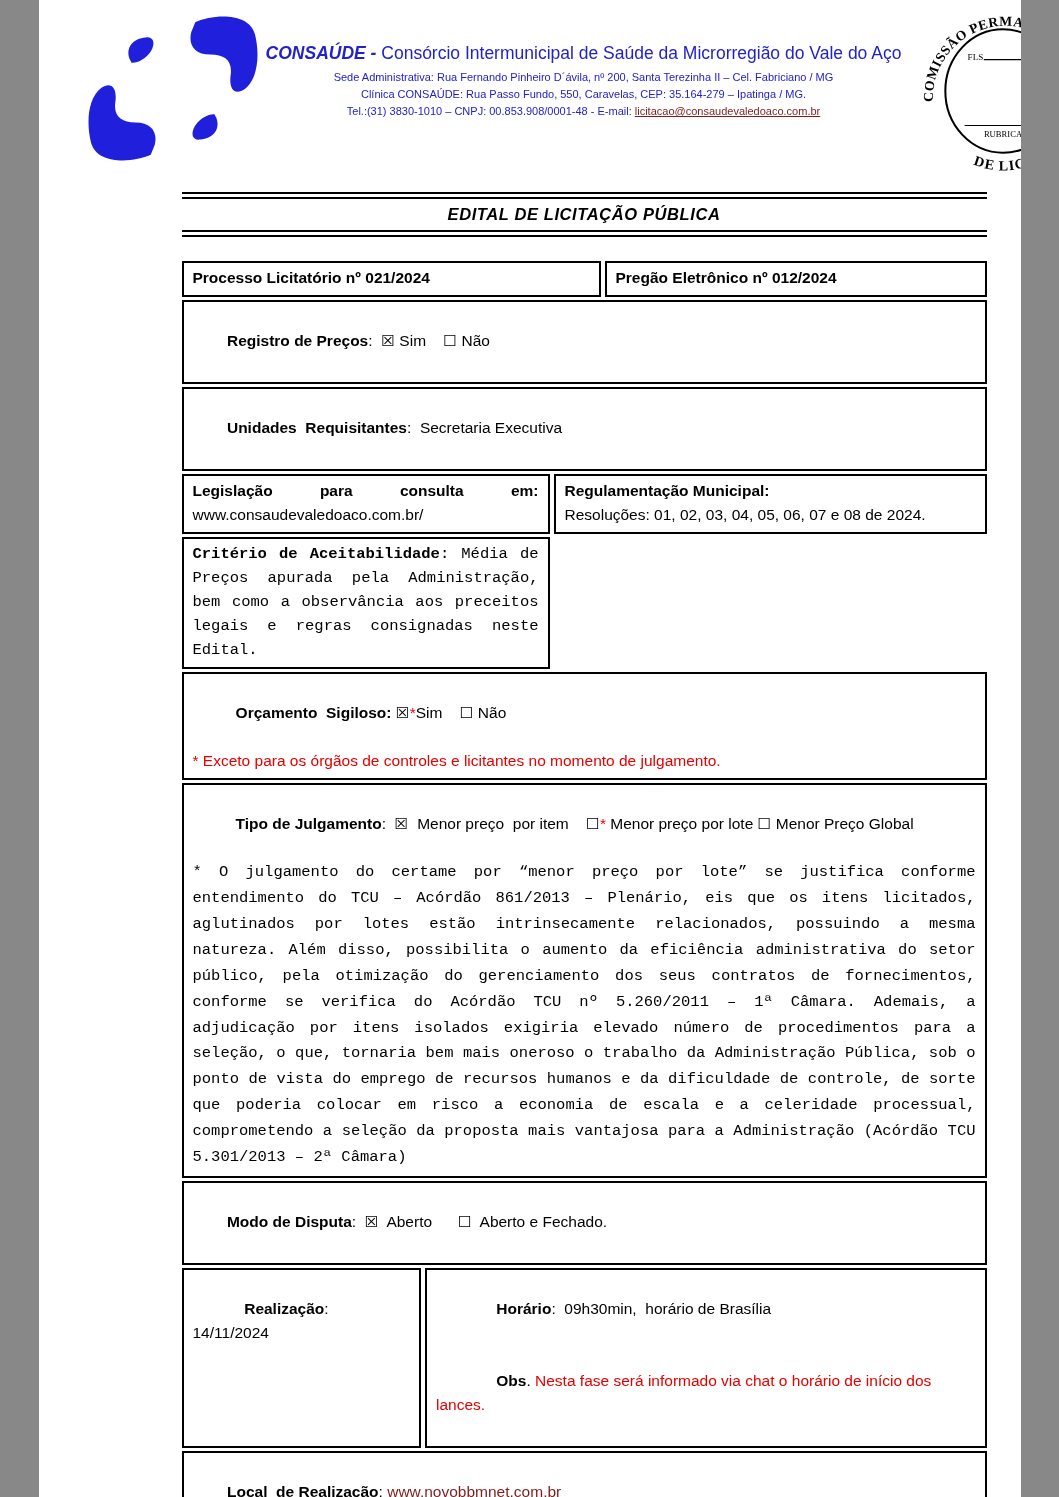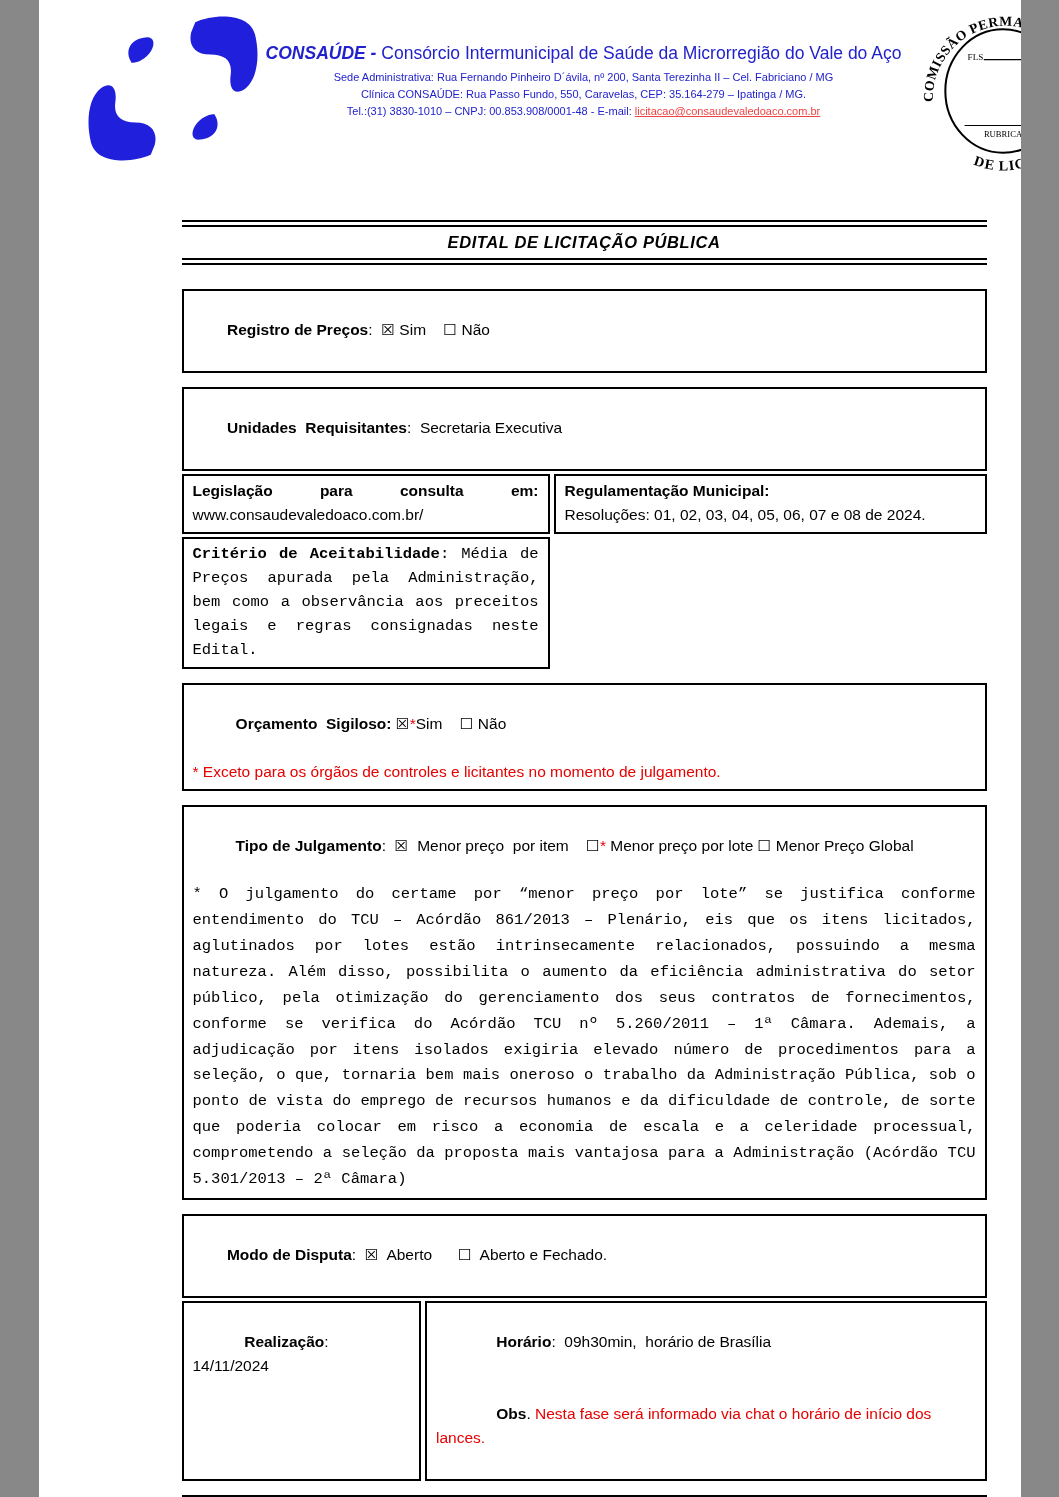--- a/index.html
+++ b/index.html
@@ -19,43 +19,43 @@
   .org-line { font-size: 17.5px; margin-bottom: 2px; white-space: nowrap; }
   .org-bold { font-weight: bold; font-style: italic; }
   .h-line { font-size: 11px; white-space: nowrap; }
   .stamp-svg { position: absolute; left: 878px; top: 2px; width: 172px; height: 172px; }
 
   
   .content { margin-left: 143px; width: 805px; }
   .title-box {
     border-top: 7px double #000; border-bottom: 7px double #000;
     text-align: center; font-weight: bold; font-style: italic;
-    font-size: 16.5px; padding: 6px 0; letter-spacing: 0.6px; margin-top: 28px;
+    font-size: 16.5px; padding: 6px 0; letter-spacing: 0.6px;
   }
 
   
   .tbl { margin-top: 24px; font-size: 15.5px; }
   .row, .cell {
     border: 2px solid #000; padding: 3px 9px 5px; line-height: 1.55;
     background: #fff;
   }
-  .row { margin-top: 14px; }
+  .row { margin-top: 3px; }
   .cols { display: flex; gap: 4px; margin-top: 3px; align-items: stretch; }
   .cols .cell { margin-top: 0; }
   .c-processo { flex: 0 0 419px; }
   .c-legisl, .c-criterio { flex: 0 0 368px; }
   .c-receb { flex: 0 0 310px; }
   .cell.grow { flex: 1 1 auto; }
   .rcol { flex: 1 1 auto; display: flex; flex-direction: row; gap: 4px; }
   .rcol .cell.r-realiza { padding-bottom: 20px; }
   .rcol .cell.r-horario { flex: 1 1 auto; }
 
   .b { font-weight: bold; }
   .red { color: #e60000; }
-  .link { color: #ef4444; text-decoration: underline; cursor: pointer; }
+  .link { color: #7f1d1d; text-decoration: underline; cursor: pointer; }
   .pw { white-space: pre-wrap; }
   .just { text-align: justify; font-family: Liberation Mono, monospace; }
   .spread { text-align: justify; text-align-last: justify; font-weight: bold; }
   .para { line-height: 1.67; }
 </style>
 </head>
 <body>
 
 <div class="page">
 
@@ -99,20 +99,24 @@
       <text x="85" y="133" font-size="8.5" text-anchor="middle" font-family="Liberation Serif, serif">RUBRICA</text>
     </svg>
   </div>
 
   <div class="content">
 
     <div class="title-box">EDITAL  DE  LICITAÇÃO  PÚBLICA</div>
 
     <div class="tbl">
 
+      <div class="cols">
+        <div class="cell c-processo b">Processo  Licitatório nº 021/2024</div>
+        <div class="cell grow b">Pregão Eletrônico nº 012/2024</div>
+      </div>
 
       <div class="row pw">
         <span class="b">Registro de Preços</span><span>:  ☒ Sim    ☐ Não</span>
       </div>
 
       <div class="row pw">
         <span class="b">Unidades  Requisitantes</span><span>:  Secretaria Executiva</span>
       </div>
 
       <div class="cols">

